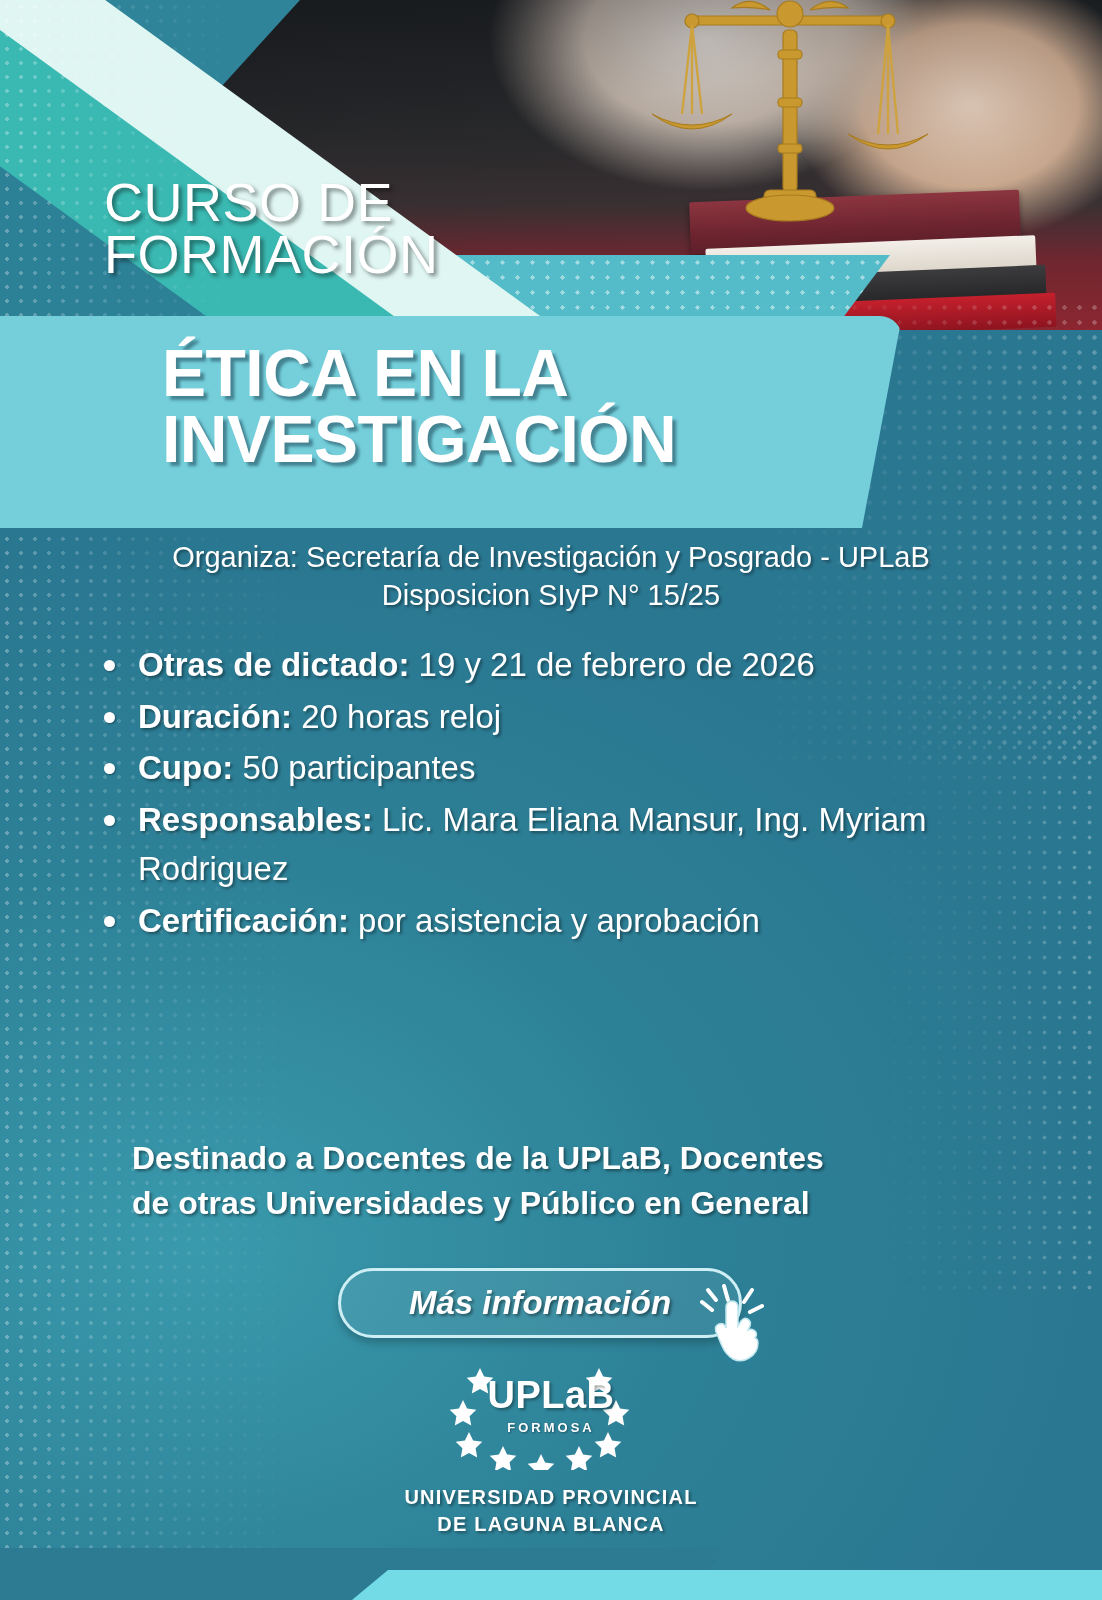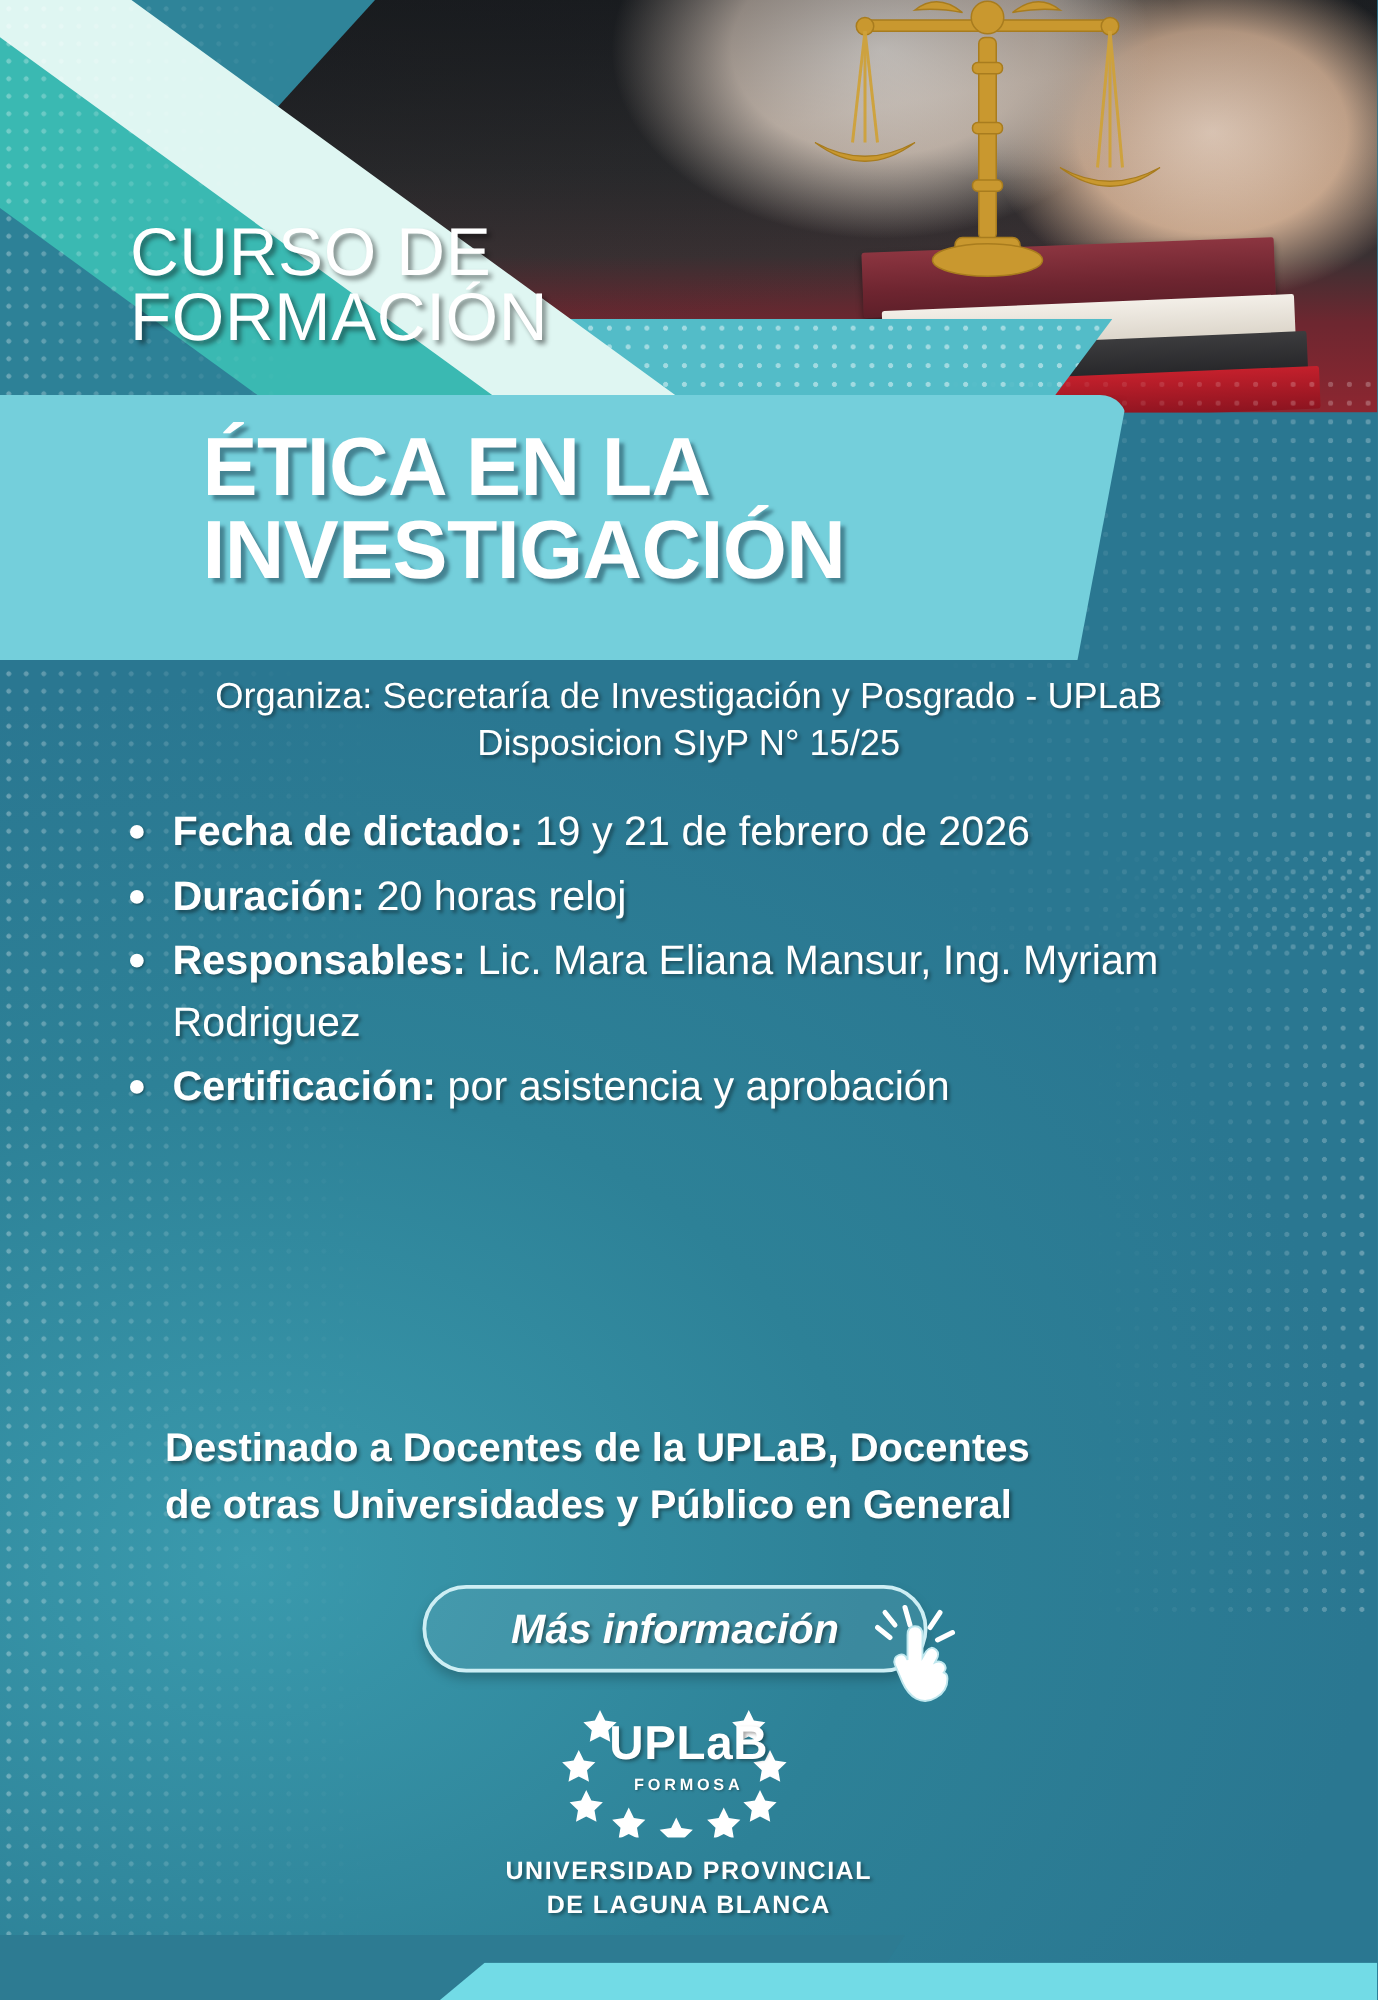--- a/index.html
+++ b/index.html
@@ -325,22 +325,23 @@
       <div>INVESTIGACIÓN</div>
     </div>
   </div>
 
   <div id="organiza">
     <div>Organiza: Secretaría de Investigación y Posgrado - UPLaB</div>
     <div>Disposicion SIyP N° 15/25</div>
   </div>
 
   <ul id="bullets">
-    <li><b>Fecha de dictado:</b><span> 19 y 21 de febrero de 2026</span></li>
+    <li><b>Otras de dictado:</b><span> 19 y 21 de febrero de 2026</span></li>
     <li><b>Duración:</b><span> 20 horas reloj</span></li>
+    <li><b>Cupo:</b><span> 50 participantes</span></li>
     <li><b>Responsables:</b><span> Lic. Mara Eliana Mansur, Ing. Myriam Rodriguez</span></li>
     <li><b>Certificación:</b><span> por asistencia y aprobación</span></li>
   </ul>
 
   <div id="destinado">
     <div>Destinado a Docentes de la UPLaB, Docentes</div>
     <div>de otras Universidades y Público en General</div>
   </div>
 
   <div id="cta">

